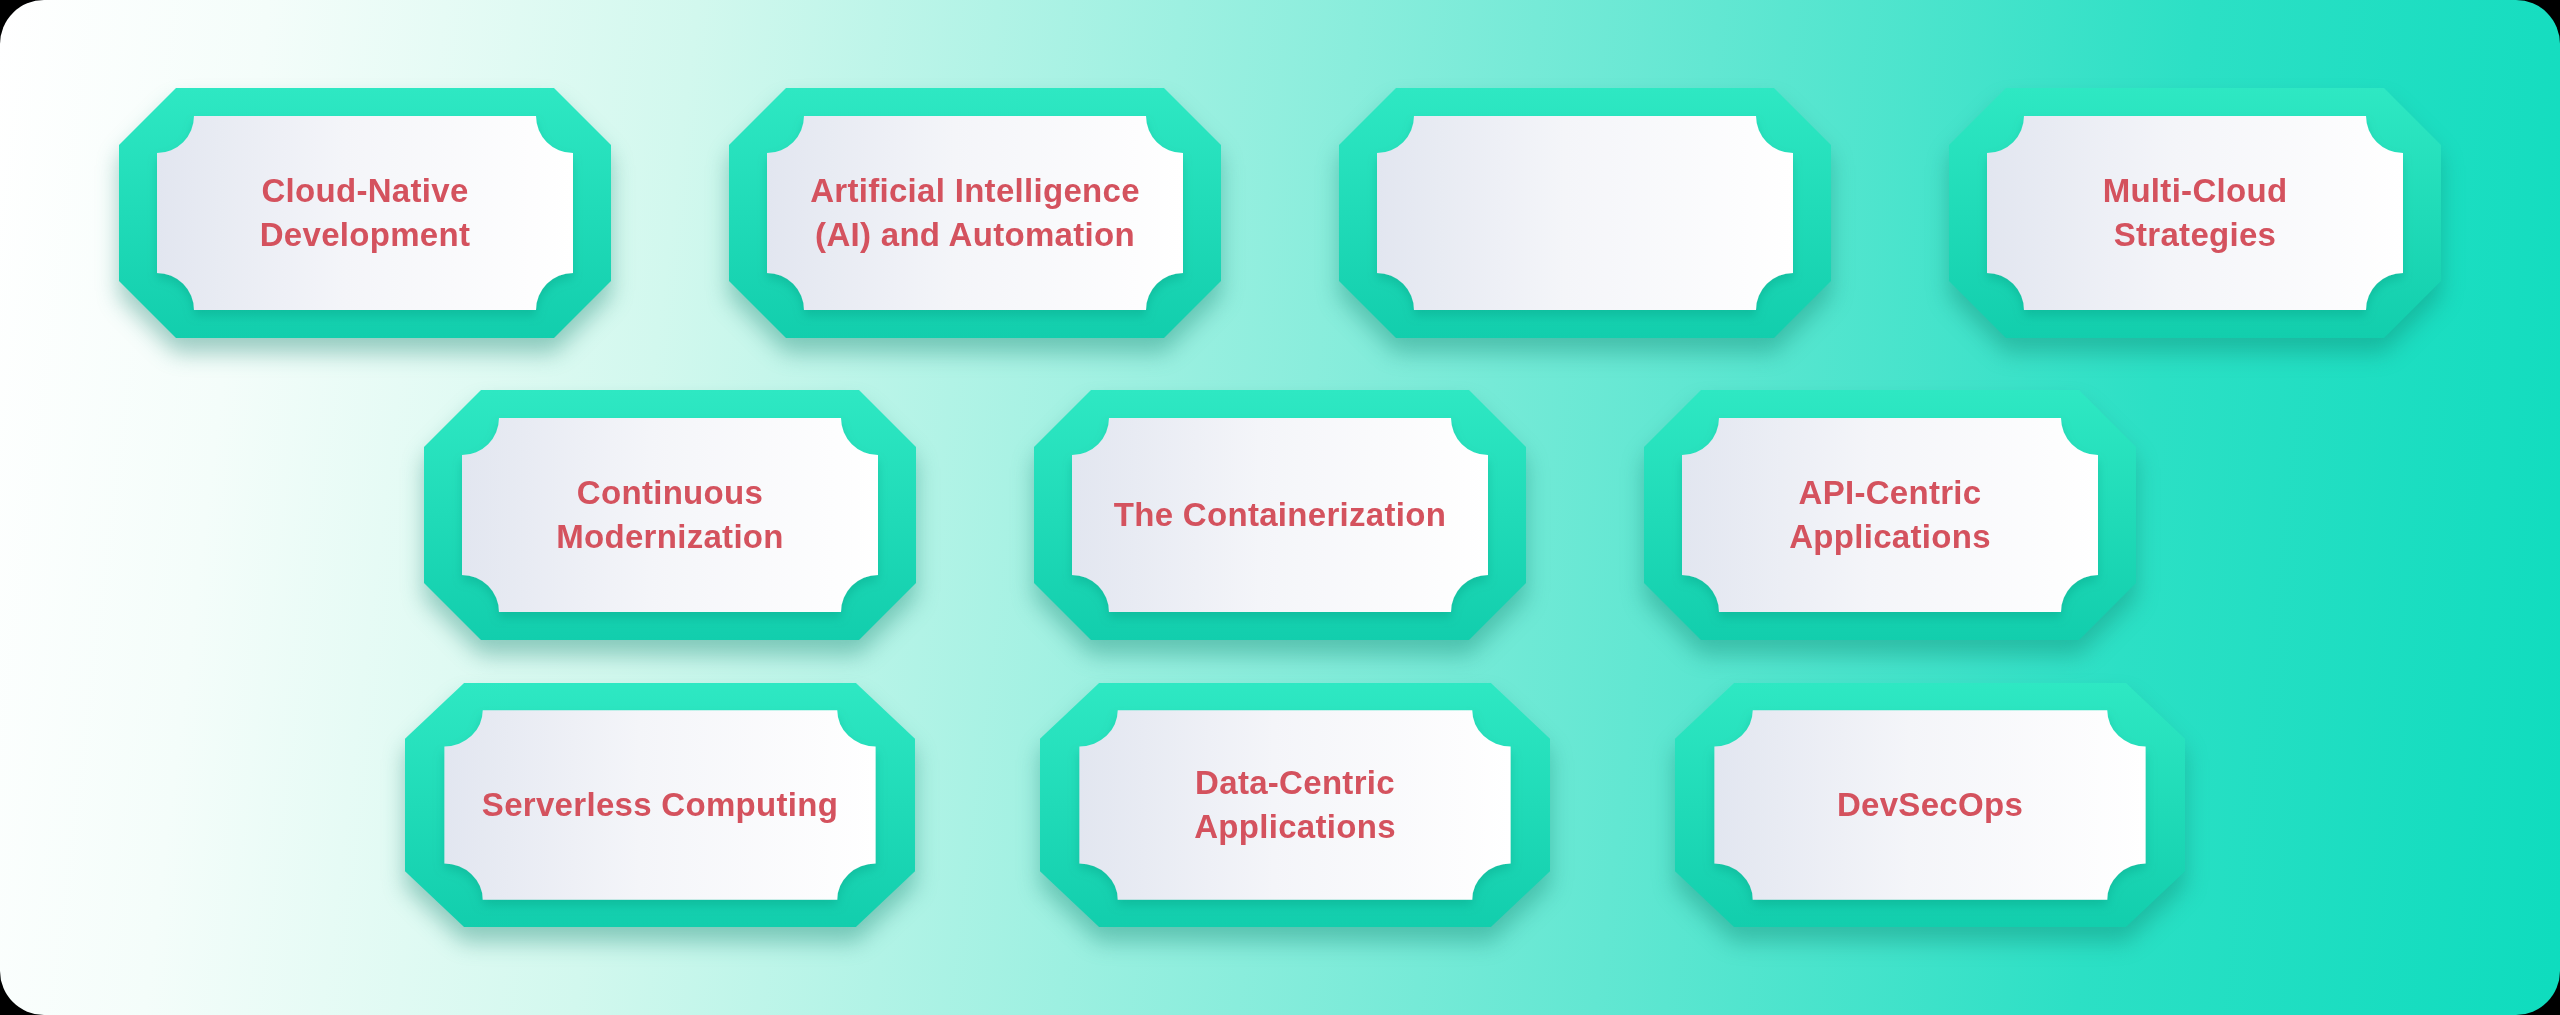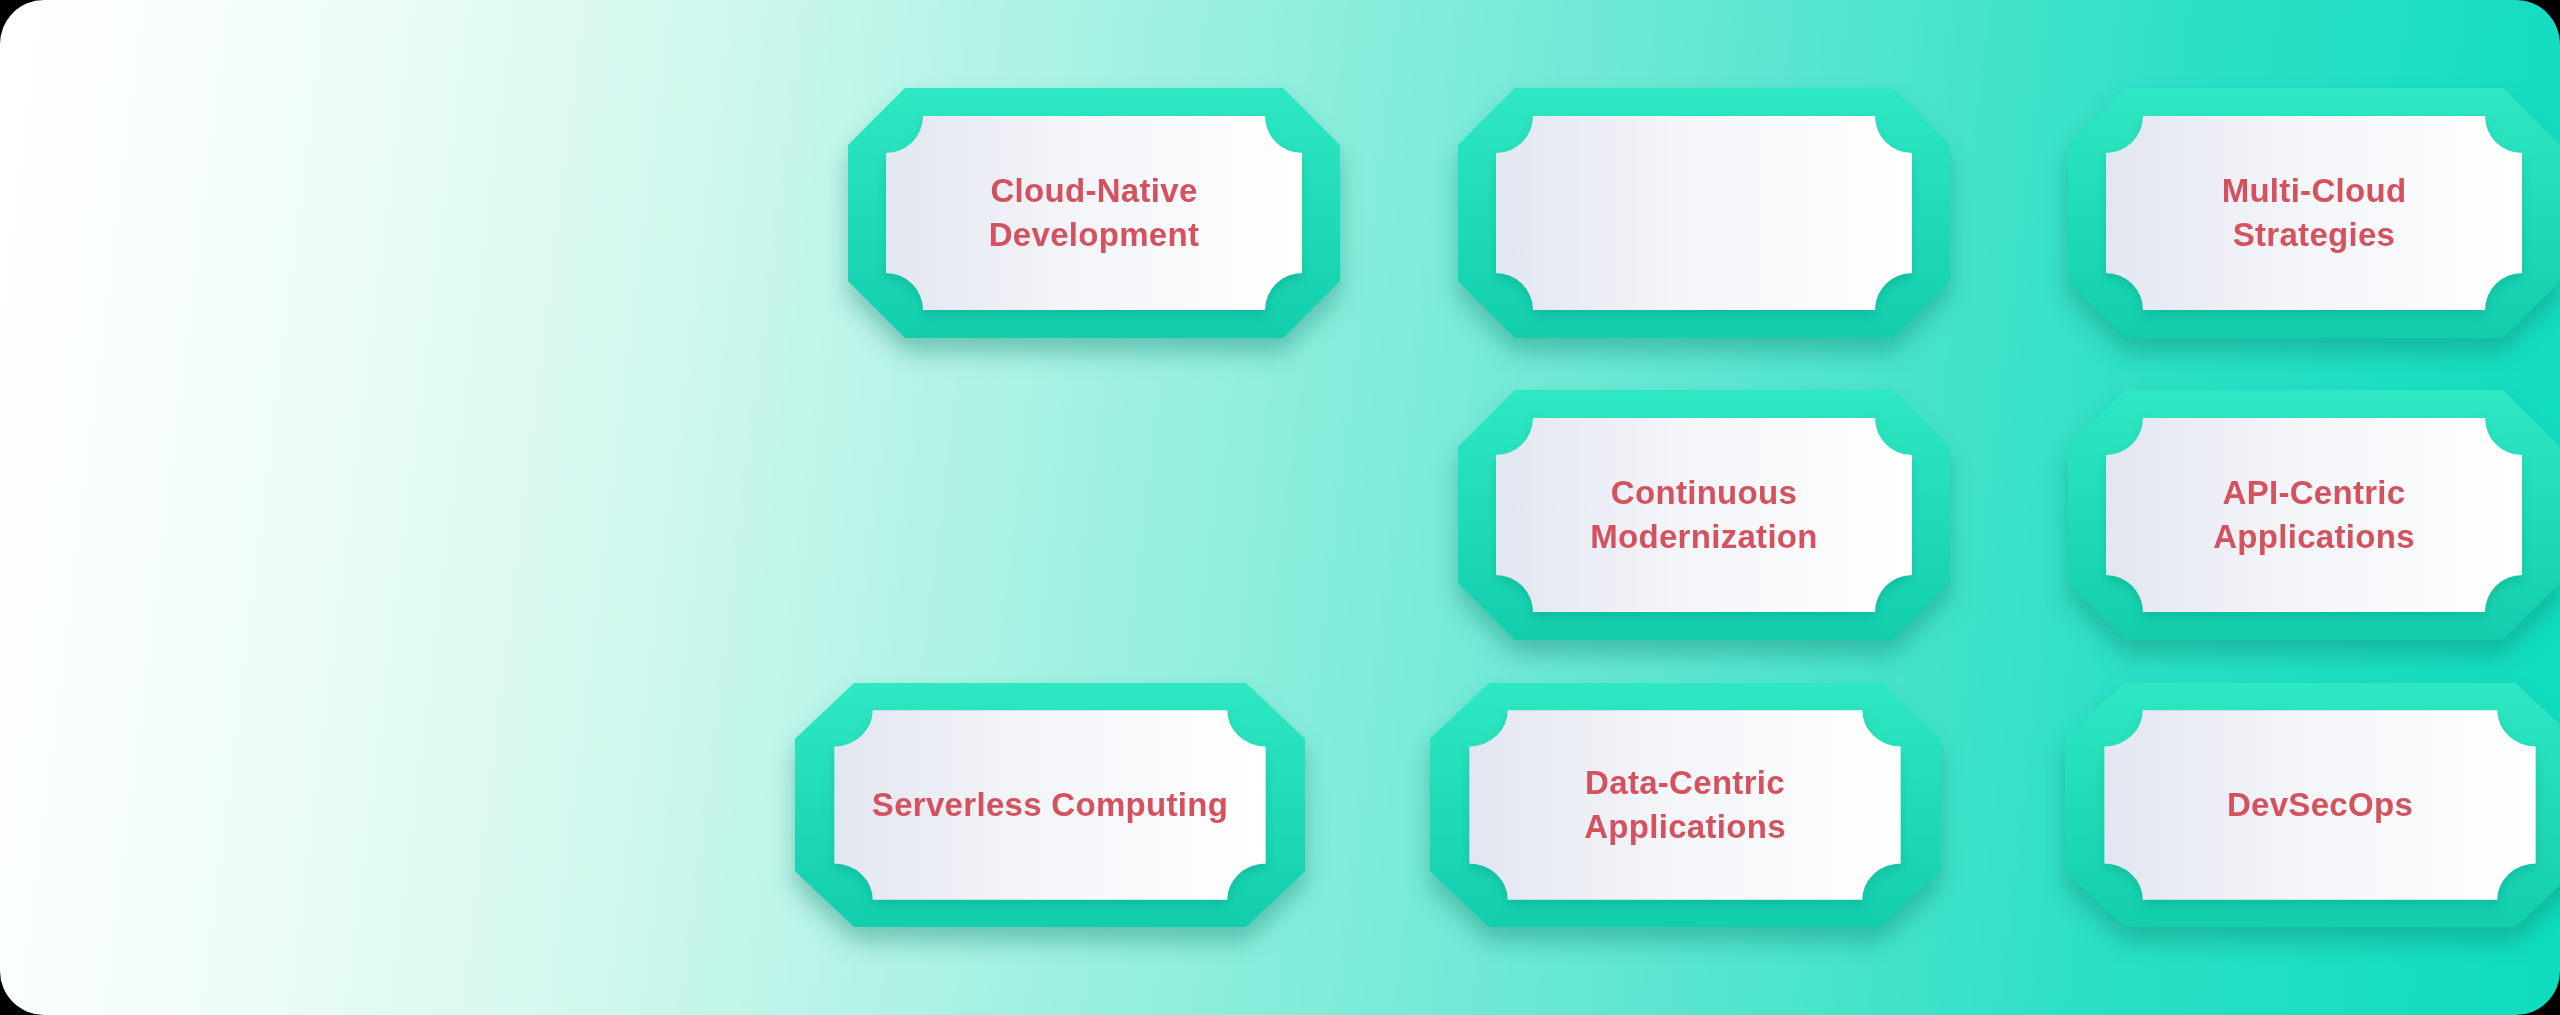--- a/index.html
+++ b/index.html
@@ -8,21 +8,21 @@
     width:2560px;height:1015px;
     border-radius:44px;
     overflow:hidden;
     background:linear-gradient(97deg,
       #ffffff 0%, #f4fdfa 10%, #d2f8ee 26%,
       #9df0e1 44%, #62e7d2 64%, #2ce0c5 82%, #0edcbe 100%);
     font-family:"Liberation Sans", sans-serif;
   }
   .row{
     position:absolute;left:0;right:0;
-    display:flex;justify-content:flex-end;
+    display:flex;justify-content:center;
     gap:118px;
   }
   .row-1{top:88px;}
   .row-2{top:390px;text-decoration:underline;}
   .row-3{top:683px;gap:125px;transform:translateX(15px);}
   .badge{
     position:relative;
     width:492px;height:250px;
     flex:0 0 auto;
   }
@@ -69,20 +69,28 @@
 
     <div class="badge">
       <svg class="badge-shape" viewBox="0 0 492 250" preserveAspectRatio="none">
         <path d="M57,0 H435 L492,57 V193 L435,250 H57 L0,193 V57 Z" fill="url(#frameGrad)"></path>
         <path d="M75,28 H417 A37,37 0 0 0 454,65 V185 A37,37 0 0 0 417,222 H75 A37,37 0 0 0 38,185 V65 A37,37 0 0 0 75,28 Z" fill="url(#panelGrad)" filter="url(#innerShadow)"></path>
       </svg>
       <div class="badge-label">Cloud-Native
 Development</div>
     </div>
 
+    <div class="badge">
+      <svg class="badge-shape" viewBox="0 0 492 250" preserveAspectRatio="none">
+        <path d="M57,0 H435 L492,57 V193 L435,250 H57 L0,193 V57 Z" fill="url(#frameGrad)"></path>
+        <path d="M75,28 H417 A37,37 0 0 0 454,65 V185 A37,37 0 0 0 417,222 H75 A37,37 0 0 0 38,185 V65 A37,37 0 0 0 75,28 Z" fill="url(#panelGrad)" filter="url(#innerShadow)"></path>
+      </svg>
+      <div class="badge-label">Artificial Intelligence
+(AI) and Automation</div>
+    </div>
 
     <div class="badge">
       <svg class="badge-shape" viewBox="0 0 492 250" preserveAspectRatio="none">
         <path d="M57,0 H435 L492,57 V193 L435,250 H57 L0,193 V57 Z" fill="url(#frameGrad)"></path>
         <path d="M75,28 H417 A37,37 0 0 0 454,65 V185 A37,37 0 0 0 417,222 H75 A37,37 0 0 0 38,185 V65 A37,37 0 0 0 75,28 Z" fill="url(#panelGrad)" filter="url(#innerShadow)"></path>
       </svg>
     </div>
 
     <div class="badge">
       <svg class="badge-shape" viewBox="0 0 492 250" preserveAspectRatio="none">
@@ -100,20 +108,27 @@
     <div class="badge">
       <svg class="badge-shape" viewBox="0 0 492 250" preserveAspectRatio="none">
         <path d="M57,0 H435 L492,57 V193 L435,250 H57 L0,193 V57 Z" fill="url(#frameGrad)"></path>
         <path d="M75,28 H417 A37,37 0 0 0 454,65 V185 A37,37 0 0 0 417,222 H75 A37,37 0 0 0 38,185 V65 A37,37 0 0 0 75,28 Z" fill="url(#panelGrad)" filter="url(#innerShadow)"></path>
       </svg>
       <div class="badge-label">Continuous
 Modernization</div>
     </div>
 
 
+    <div class="badge">
+      <svg class="badge-shape" viewBox="0 0 492 250" preserveAspectRatio="none">
+        <path d="M57,0 H435 L492,57 V193 L435,250 H57 L0,193 V57 Z" fill="url(#frameGrad)"></path>
+        <path d="M75,28 H417 A37,37 0 0 0 454,65 V185 A37,37 0 0 0 417,222 H75 A37,37 0 0 0 38,185 V65 A37,37 0 0 0 75,28 Z" fill="url(#panelGrad)" filter="url(#innerShadow)"></path>
+      </svg>
+      <div class="badge-label">The Containerization</div>
+    </div>
 
     <div class="badge">
       <svg class="badge-shape" viewBox="0 0 492 250" preserveAspectRatio="none">
         <path d="M57,0 H435 L492,57 V193 L435,250 H57 L0,193 V57 Z" fill="url(#frameGrad)"></path>
         <path d="M75,28 H417 A37,37 0 0 0 454,65 V185 A37,37 0 0 0 417,222 H75 A37,37 0 0 0 38,185 V65 A37,37 0 0 0 75,28 Z" fill="url(#panelGrad)" filter="url(#innerShadow)"></path>
       </svg>
       <div class="badge-label">API-Centric
 Applications</div>
     </div>
 

